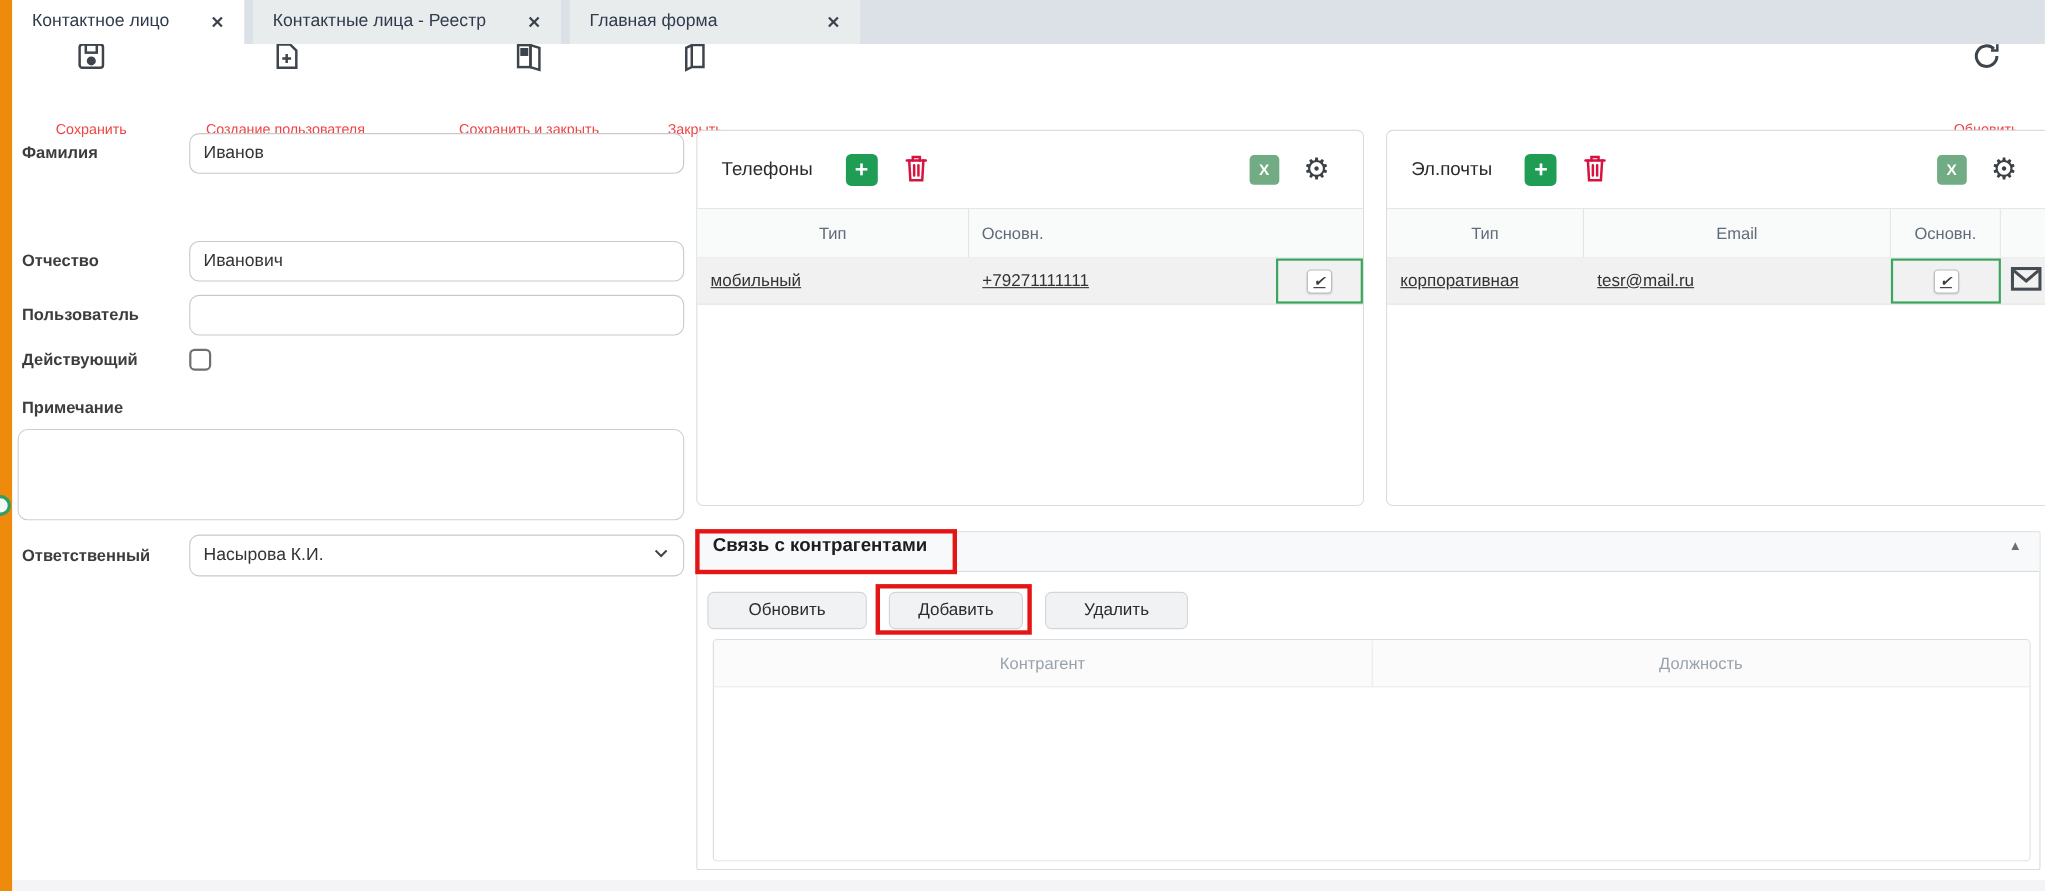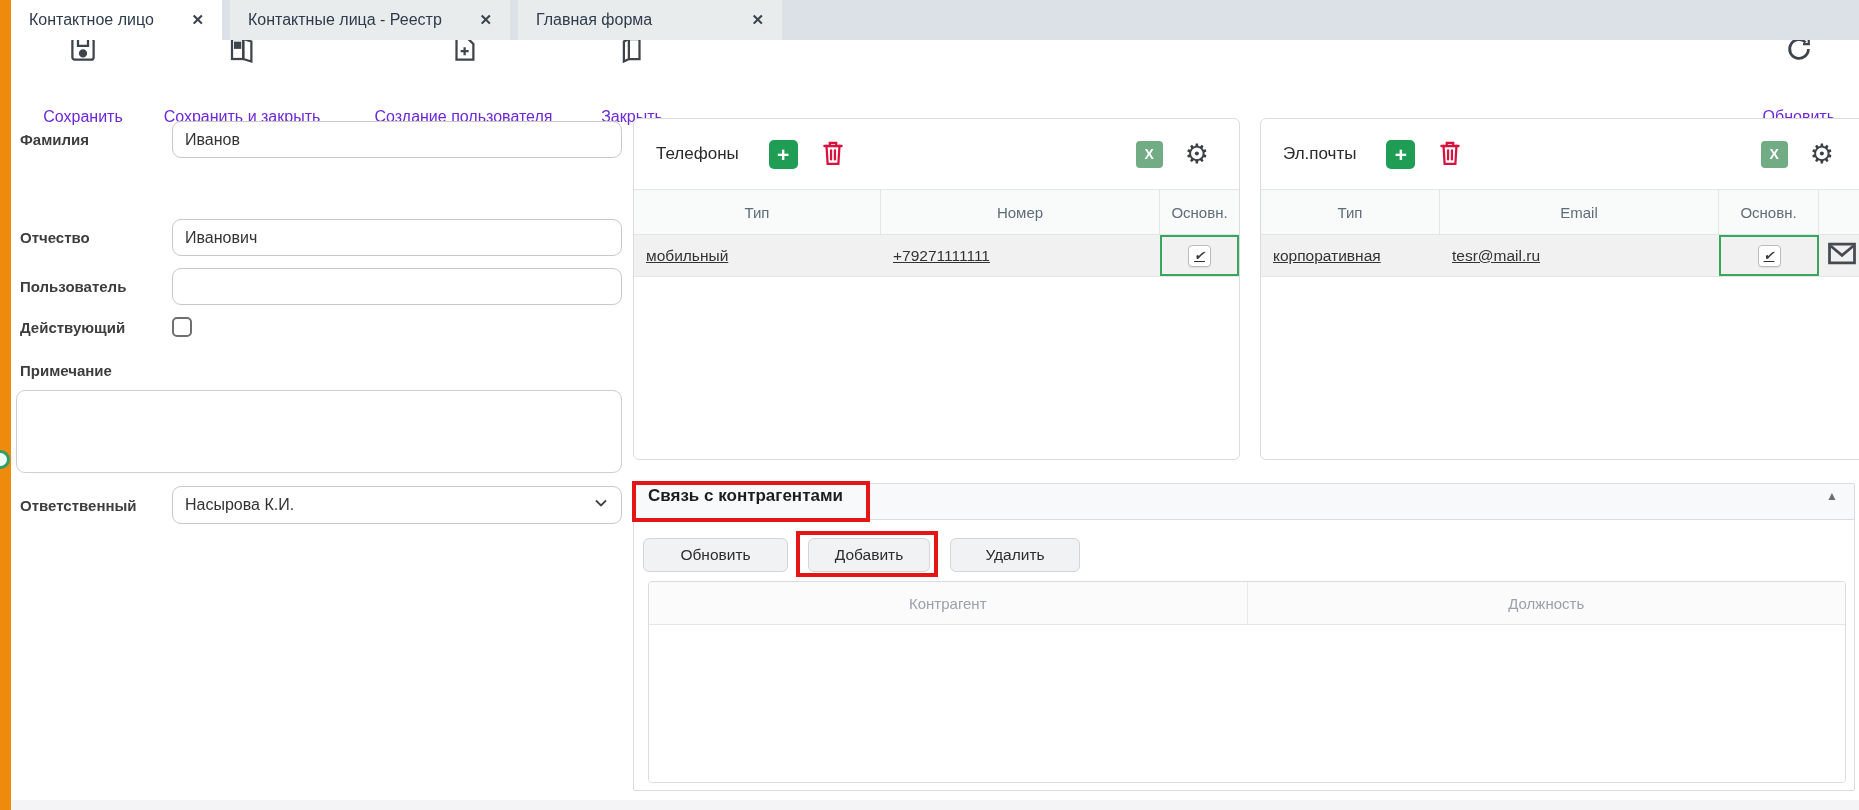--- a/index.html
+++ b/index.html
@@ -17,21 +17,21 @@
   .tab-label { white-space:nowrap; }
   .tab-close { font-size:15px; font-weight:bold; color:#39424d; margin-left:16px; }
   .tab-1 { width:211px; }
   .tab-2 { width:280px; }
   .tab-3 { width:264px; }
 
   
   .toolbar { position:absolute; left:11px; top:40px; width:1848px; height:80px; background:#fff; display:flex; align-items:center; justify-content:space-between; padding:0 20px 0 22px; }
   .tb-group { display:flex; align-items:flex-end; gap:14px; }
   .tb-btn { display:flex; flex-direction:column; align-items:center; justify-content:center; gap:5px; cursor:pointer; padding:2px 4px; }
-  .tb-btn .tb-label { font-size:16px; color:#6d28d9; white-space:nowrap;margin-top:39px; }
+  .tb-btn .tb-label { font-size:13px; color:#ef4444; white-space:nowrap;margin-top:39px; }
   .tb-icon svg { display:block; }
   .w1{width:100px}.w2{width:190px}.w3{width:225px}.w4{width:84px}
 
   
   .form-area { position:absolute; left:0; top:120px; width:630px; height:560px; }
   .f-row { position:absolute; left:20px; width:602px; display:flex; align-items:center; }
   .f-label { width:152px; font-size:15px; font-weight:bold; color:#3d3d3d; flex:none; }
   .f-input { width:450px; height:37px; border:1px solid #c9c9c9; border-radius:9px; font-family:"Liberation Sans",sans-serif; font-size:16px; color:#333; padding:0 12px; outline:none; background:#fff; }
   .f-check { width:20px; height:20px; border:2px solid #6f6f6f; border-radius:5px; background:#fff; display:inline-block; cursor:pointer; }
   .f-note-label { position:absolute; left:20px; top:242px; font-size:15px; font-weight:bold; color:#3d3d3d; }
@@ -113,38 +113,38 @@
       <div class="tb-btn w1">
         <span class="tb-icon">
           <svg width="30" height="30" viewBox="0 0 24 24" fill="none" stroke="#3e444c" stroke-width="1.8">
             <rect x="3.5" y="3.5" width="17" height="17" rx="2"></rect>
             <rect x="8" y="3.5" width="8" height="6"></rect>
             <circle cx="12" cy="15.5" r="2.4" fill="#3e444c"></circle>
           </svg>
         </span>
         <span class="tb-label">Сохранить</span>
       </div>
+      <div class="tb-btn w3">
+        <span class="tb-icon">
+          <svg width="30" height="30" viewBox="0 0 24 24" fill="none" stroke="#3e444c" stroke-width="1.8">
+            <path d="M6 3.5 H15 L19.5 8 V20.5 H6 Z"></path>
+            <path d="M12.5 10.5 V17 M9.3 13.7 H15.7"></path>
+          </svg>
+        </span>
+        <span class="tb-label">Создание пользователя</span>
+      </div>
       <div class="tb-btn w2">
         <span class="tb-icon">
           <svg width="30" height="30" viewBox="0 0 24 24" fill="none" stroke="#3e444c" stroke-width="1.8">
             <rect x="4" y="4" width="9" height="16"></rect>
             <rect x="6.5" y="7" width="4" height="4" fill="#3e444c"></rect>
             <path d="M13 4 L19.5 6 V22 L13 20 Z"></path>
           </svg>
         </span>
         <span class="tb-label">Сохранить и закрыть</span>
-      </div>
-      <div class="tb-btn w3">
-        <span class="tb-icon">
-          <svg width="30" height="30" viewBox="0 0 24 24" fill="none" stroke="#3e444c" stroke-width="1.8">
-            <path d="M6 3.5 H15 L19.5 8 V20.5 H6 Z"></path>
-            <path d="M12.5 10.5 V17 M9.3 13.7 H15.7"></path>
-          </svg>
-        </span>
-        <span class="tb-label">Создание пользователя</span>
       </div>
       <div class="tb-btn w4">
         <span class="tb-icon">
           <svg width="30" height="30" viewBox="0 0 24 24" fill="none" stroke="#3e444c" stroke-width="1.8">
             <path d="M9.5 4 H18 V20 H9.5"></path>
             <path d="M9.5 4 L5.5 6 V22 L9.5 20 Z"></path>
           </svg>
         </span>
         <span class="tb-label">Закрыть</span>
       </div>
@@ -209,21 +209,20 @@
             <path d="M10.2 10.5 V19 M13.8 10.5 V19"></path>
           </svg>
         </span>
       </button>
       <span class="spacer"></span>
       <button class="btn-excel"><span>X</span></button>
       <span class="gear">⚙</span>
     </div>
     <div class="t-head">
       <div class="th c1">Тип</div>
-      <div class="th c2">Номер</div>
       <div class="th c3">Основн.</div>
     </div>
     <div class="t-row">
       <div class="td c1">мобильный</div>
       <div class="td c2">+79271111111</div>
       <div class="td c3 checkcell">
         <span class="cellframe"></span>
         <span class="cb">
             <i>✔</i>
           </span>

